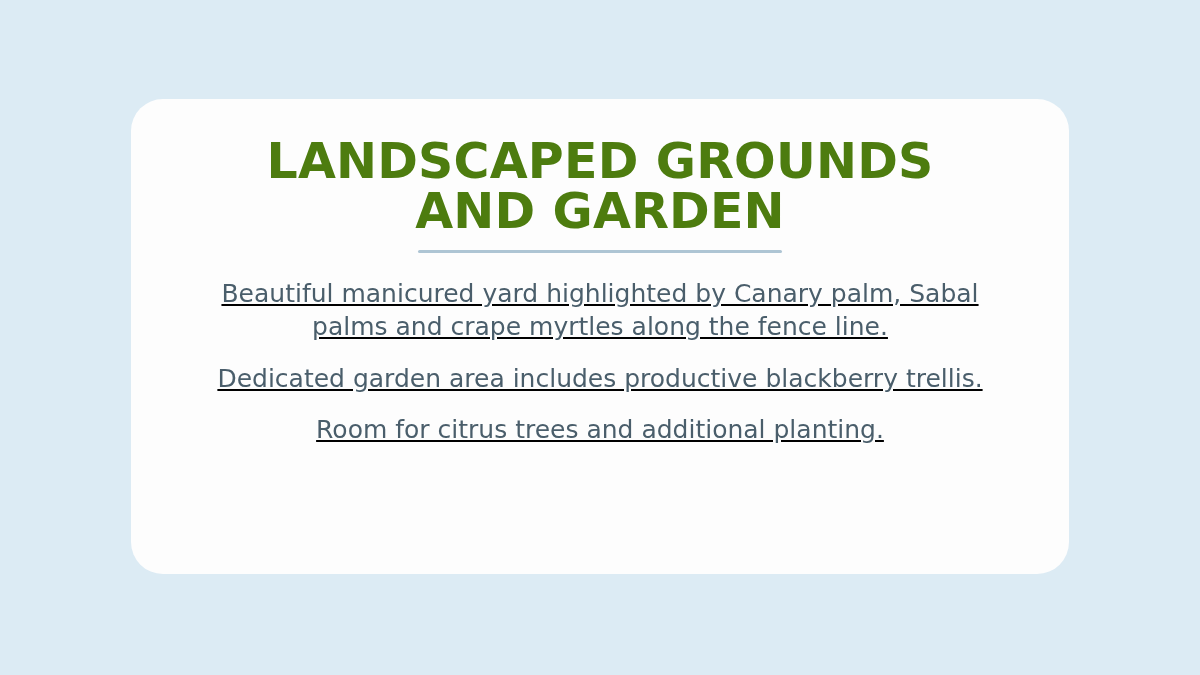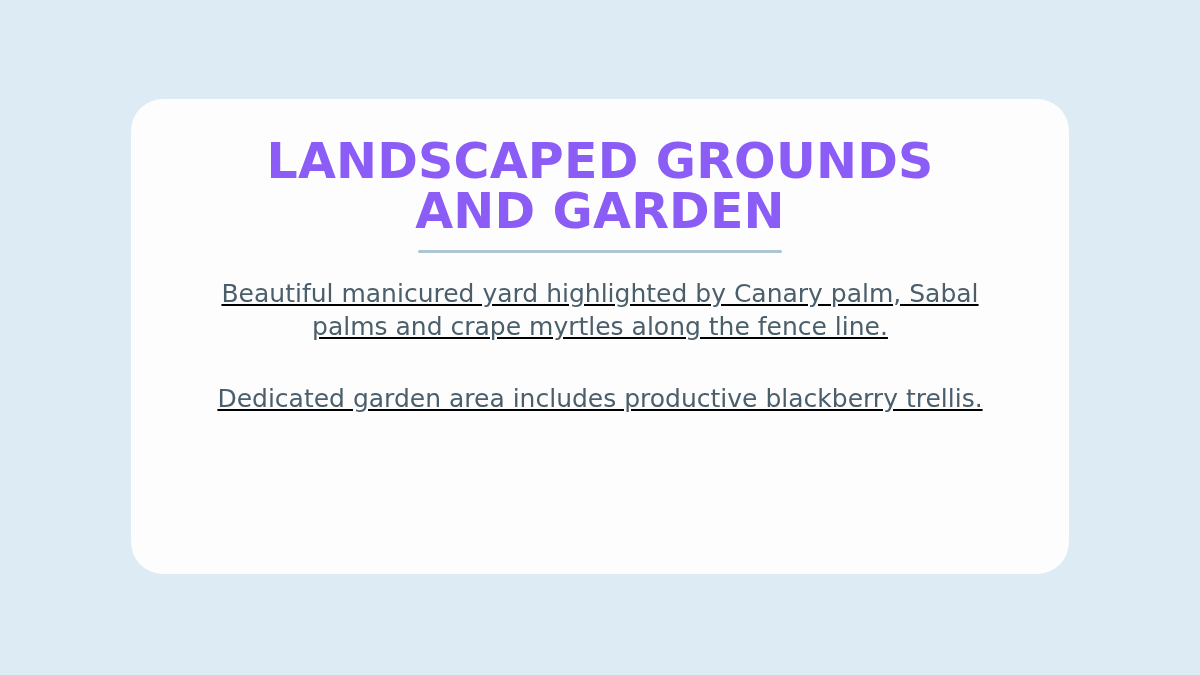--- a/index.html
+++ b/index.html
@@ -40,21 +40,21 @@
     top: 38px;
   }
 
   .slide-title {
     margin: 0;
     font-family: "DejaVu Sans", sans-serif;
     font-size: 49px;
     font-weight: bold;
     line-height: 1.02;
     letter-spacing: 0.2px;
-    color: #8b5cf6;
+    color: #4d7c0f;
     text-align: center;
     padding: 0 18px;
     box-sizing: border-box;
   }
 
   .title-divider {
     width: 364px;
     height: 3px;
     background: #aec5d4;
     border: 0;
@@ -73,36 +73,37 @@
     font-size: 25px;
     font-weight: normal;
     line-height: 1.34;
     color: #4a5e6b;
     text-align: center;
     padding: 0 12px;
     box-sizing: border-box;
   }
 
   .body-para + .body-para {
-    margin-top: 38px;
+    margin-top: 18px;
   }
 </style>
 </head>
 <body>
 
 <div class="slide">
 
   <div class="card">
     <div class="card-inner">
 
       <h1 class="slide-title">LANDSCAPED GROUNDS AND GARDEN</h1>
 
       <hr class="title-divider">
 
       <div class="body-block">
         <p class="body-para">Beautiful manicured yard highlighted by Canary palm, Sabal palms and crape myrtles along the fence line.</p>
         <p class="body-para">Dedicated garden area includes productive blackberry trellis.</p>
+        <p class="body-para">Room for citrus trees and additional planting.</p>
       </div>
 
     </div>
   </div>
 
 </div>
 
 </body></html>

